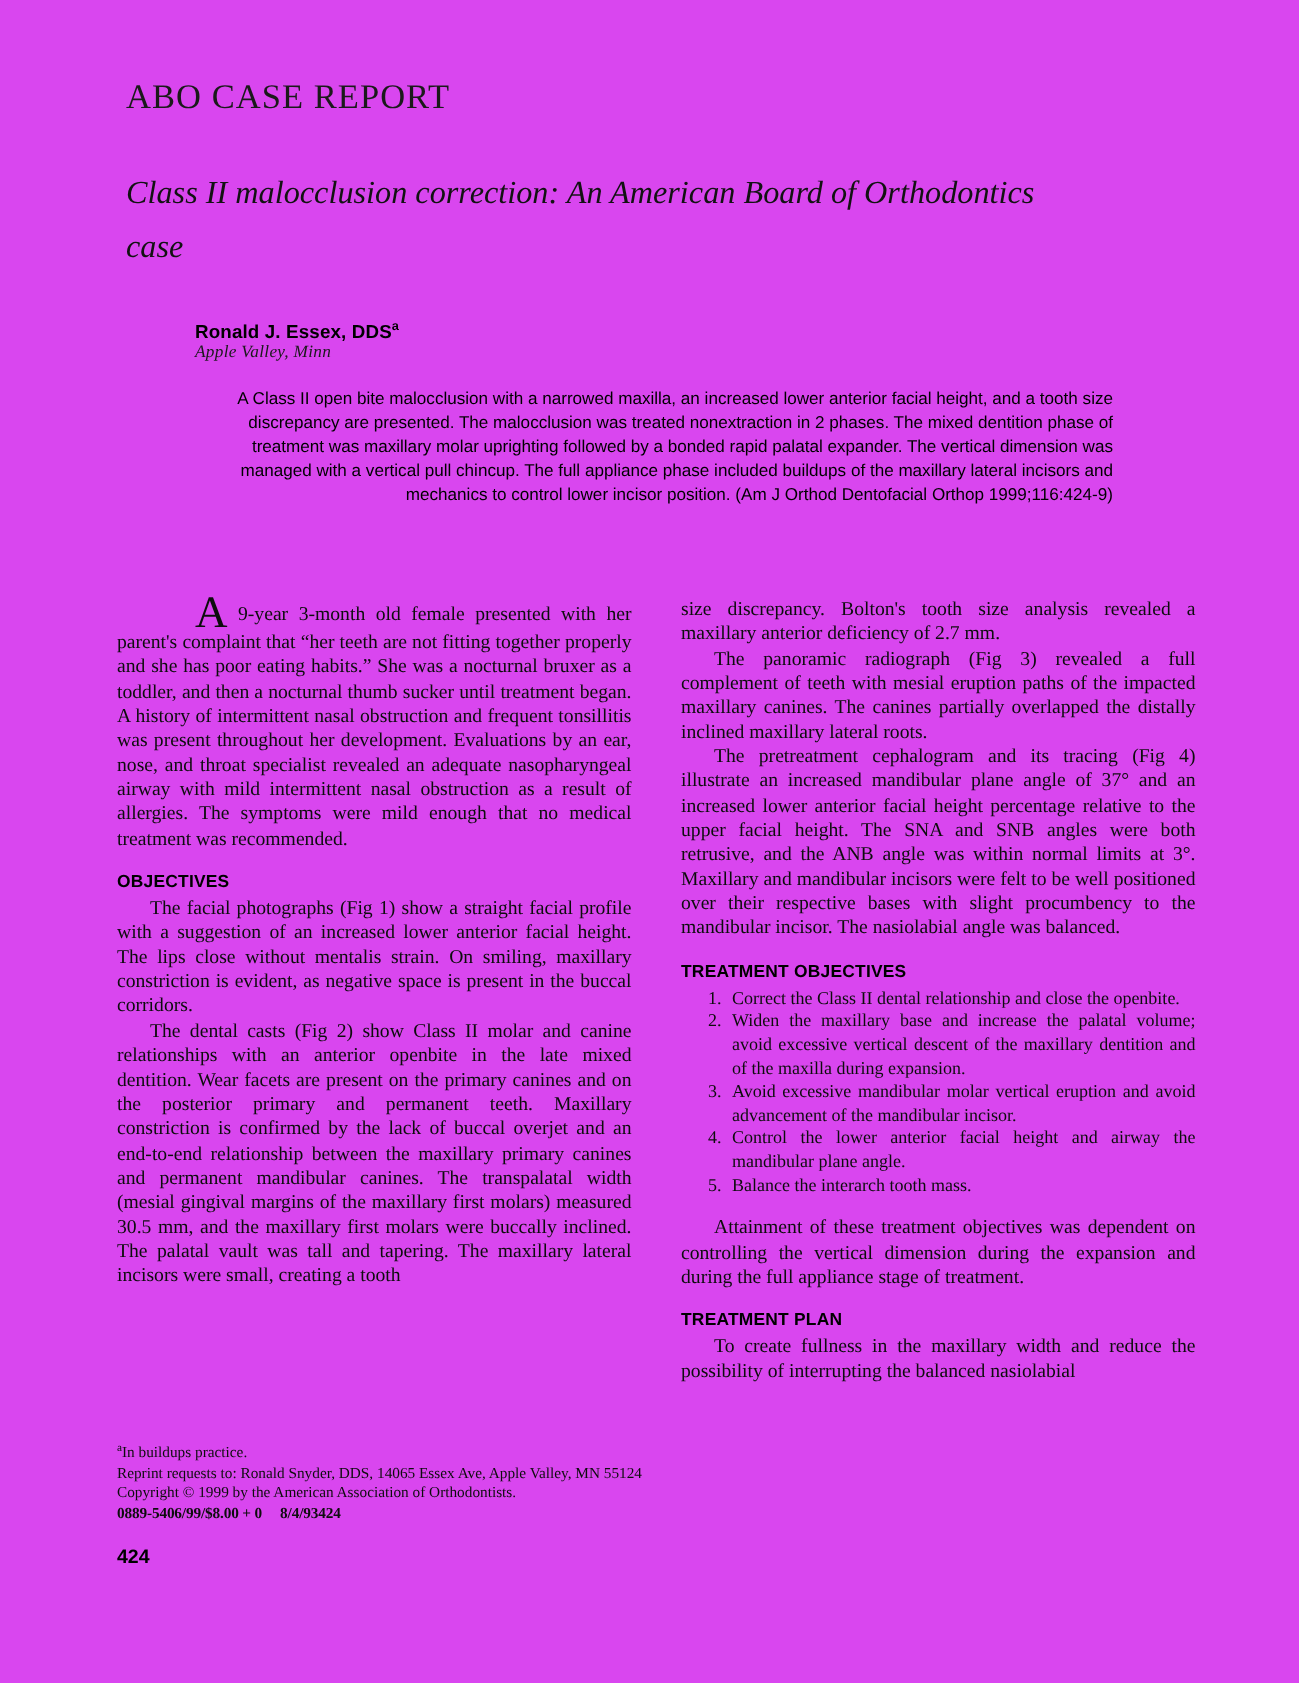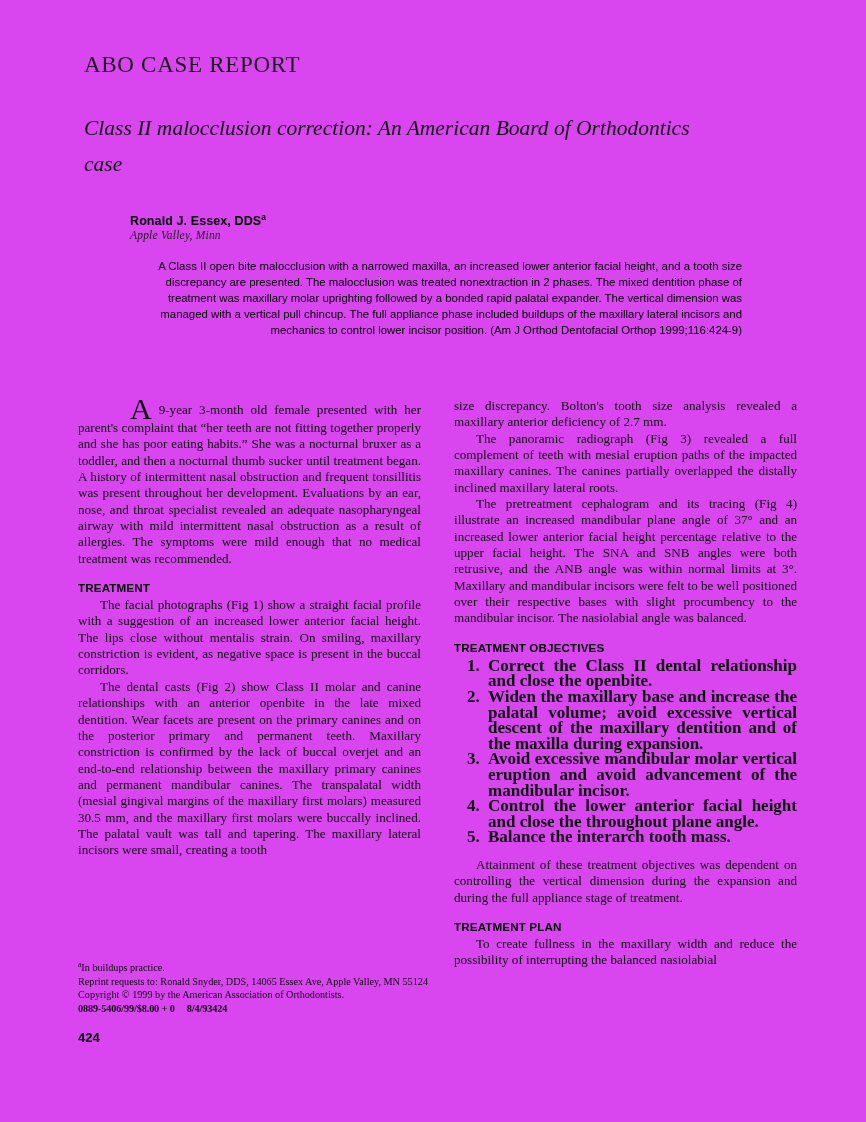--- a/index.html
+++ b/index.html
@@ -115,23 +115,22 @@
     font-weight: bold;
     font-size: 11.6px;
     letter-spacing: 0.15px;
     line-height: 15px;
     color: #000;
   }
 
   ol.objectives {
     margin: 3px 0 0 0;
     padding-left: 30px;
-    font-size: 17px;
+    font-size: 12px;
     line-height: 15.6px;
-    font-weight: bold;
   }
   ol.objectives li {
     margin: 0 0 0 0;
     padding-left: 4px;
     text-align: justify;
   }
 
   .spacer-par { height: 12px; }
 
   
@@ -179,38 +178,38 @@
   <div class="author-block">
     <div class="author-name"><span>Ronald J. Essex, DDS</span><sup>a</sup></div>
     <div class="author-affil">Apple Valley, Minn</div>
   </div>
 
   <div class="abstract">A Class II open bite malocclusion with a narrowed maxilla, an increased lower anterior facial height, and a tooth size discrepancy are presented. The malocclusion was treated nonextraction in 2 phases. The mixed dentition phase of treatment was maxillary molar uprighting followed by a bonded rapid palatal expander. The vertical dimension was managed with a vertical pull chincup. The full appliance phase included buildups of the maxillary lateral incisors and mechanics to control lower incisor position. (Am J Orthod Dentofacial Orthop 1999;116:424-9)</div>
 
   <div class="col col-left">
     <p><span class="dropcap">A</span><span>9-year 3-month old female presented with her parent's complaint that “her teeth are not fitting together properly and she has poor eating habits.” She was a nocturnal bruxer as a toddler, and then a nocturnal thumb sucker until treatment began. A history of intermittent nasal obstruction and frequent tonsillitis was present throughout her development. Evaluations by an ear, nose, and throat specialist revealed an adequate nasopharyngeal airway with mild intermittent nasal obstruction as a result of allergies. The symptoms were mild enough that no medical treatment was recommended.</span></p>
 
-    <h2 class="sec">TREATMENT</h2>
+    <h2 class="sec">OBJECTIVES</h2>
 
     <p>The facial photographs (Fig 1) show a straight facial profile with a suggestion of an increased lower anterior facial height. The lips close without mentalis strain. On smiling, maxillary constriction is evident, as negative space is present in the buccal corridors.</p>
     <p>The dental casts (Fig 2) show Class II molar and canine relationships with an anterior openbite in the late mixed dentition. Wear facets are present on the primary canines and on the posterior primary and permanent teeth. Maxillary constriction is confirmed by the lack of buccal overjet and an end-to-end relationship between the maxillary primary canines and permanent mandibular canines. The transpalatal width (mesial gingival margins of the maxillary first molars) measured 30.5 mm, and the maxillary first molars were buccally inclined. The palatal vault was tall and tapering. The maxillary lateral incisors were small, creating a tooth</p>
   </div>
 
   <div class="col col-right">
     <p class="noindent">size discrepancy. Bolton's tooth size analysis revealed a maxillary anterior deficiency of 2.7 mm.</p>
     <p>The panoramic radiograph (Fig 3) revealed a full complement of teeth with mesial eruption paths of the impacted maxillary canines. The canines partially overlapped the distally inclined maxillary lateral roots.</p>
     <p>The pretreatment cephalogram and its tracing (Fig 4) illustrate an increased mandibular plane angle of 37° and an increased lower anterior facial height percentage relative to the upper facial height. The SNA and SNB angles were both retrusive, and the ANB angle was within normal limits at 3°. Maxillary and mandibular incisors were felt to be well positioned over their respective bases with slight procumbency to the mandibular incisor. The nasiolabial angle was balanced.</p>
 
     <h2 class="sec">TREATMENT OBJECTIVES</h2>
 
     <ol class="objectives">
       <li>Correct the Class II dental relationship and close the openbite.</li>
       <li>Widen the maxillary base and increase the palatal volume; avoid excessive vertical descent of the maxillary dentition and of the maxilla during expansion.</li>
       <li>Avoid excessive mandibular molar vertical eruption and avoid advancement of the mandibular incisor.</li>
-      <li>Control the lower anterior facial height and close the throughout plane angle.</li>
+      <li>Control the lower anterior facial height and airway the mandibular plane angle.</li>
       <li>Balance the interarch tooth mass.</li>
     </ol>
 
     <div class="spacer-par"></div>
 
     <p>Attainment of these treatment objectives was dependent on controlling the vertical dimension during the expansion and during the full appliance stage of treatment.</p>
 
     <h2 class="sec">TREATMENT PLAN</h2>
 
     <p>To create fullness in the maxillary width and reduce the possibility of interrupting the balanced nasiolabial</p>

